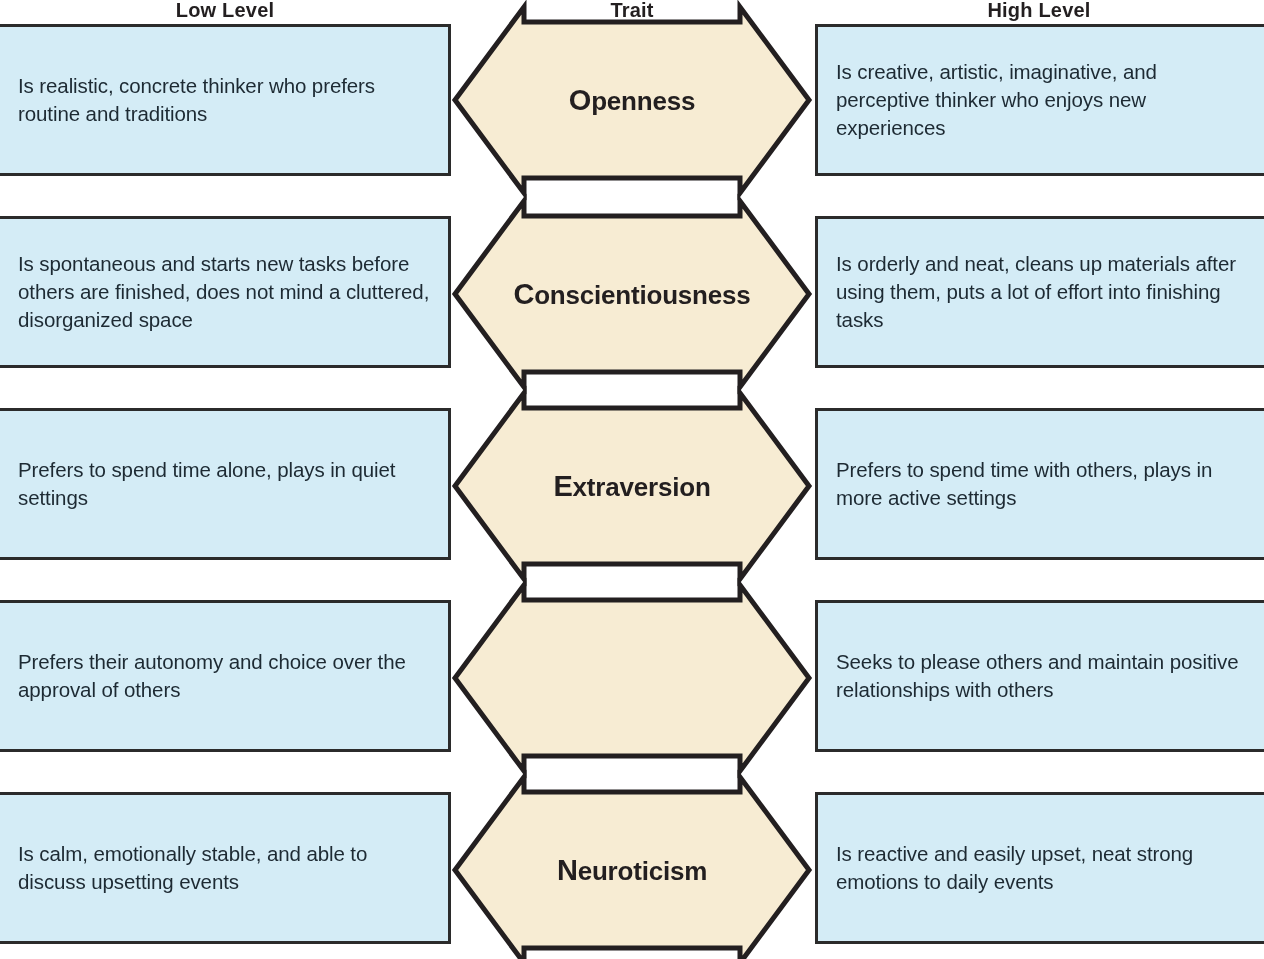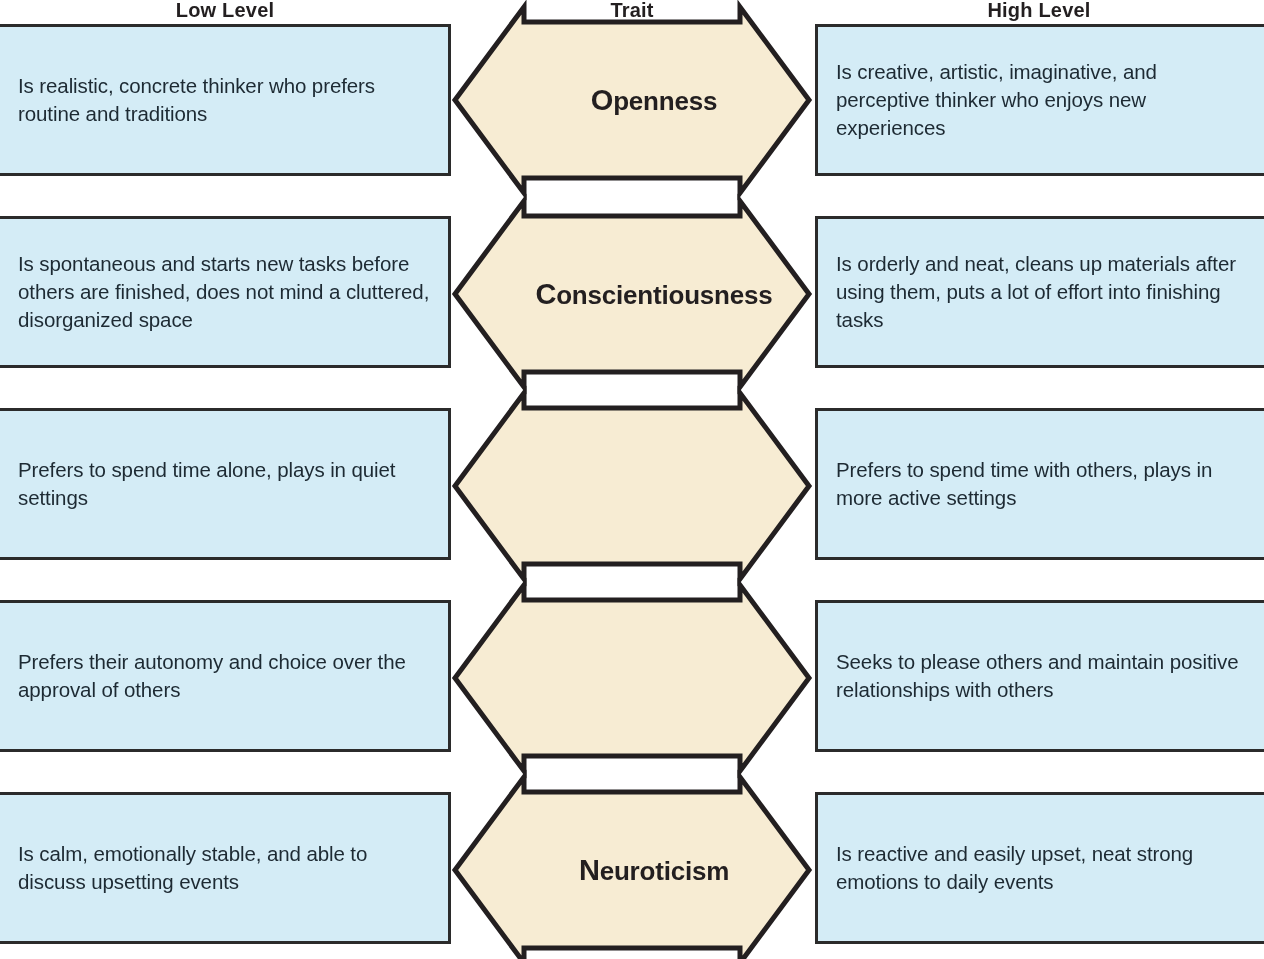--- a/index.html
+++ b/index.html
@@ -95,21 +95,20 @@
     width: 360px;
     top: 50%;
     transform: translateY(-50%);
     text-align: center;
     font-size: 26px;
     font-weight: bold;
     color: #231f20;
     letter-spacing: -0.2px;
     pointer-events: none;
     white-space: nowrap;
-    padding-left: 22px;
   }
   .arrow-label .initial {
     font-size: 29px;
   }
 </style>
 </head>
 <body>
 
 <div id="page">
 
@@ -149,20 +148,21 @@
         </div>
       </div>
       <div class="row" style="top: 0px;">
         <div class="desc-box left" style="top: 408px; height: 152px;">
           <div class="desc-text">Prefers to spend time alone, plays in quiet settings</div>
         </div>
         <div class="arrow-wrap" style="top: 390px; height: 192px;">
           <svg class="arrow-svg" viewBox="0 0 360 192" preserveAspectRatio="none">
             <polygon points="3,96 72,3 72,18 288,18 288,3 357,96 288,189 288,174 72,174 72,189" fill="#f7ecd3" stroke="#231f20" stroke-width="5" stroke-linejoin="miter"></polygon>
           </svg>
+          <div class="arrow-label"><span class="initial">E</span><span>xtraversion</span></div>
         </div>
         <div class="desc-box right" style="top: 408px; height: 152px;">
           <div class="desc-text">Prefers to spend time with others, plays in more active settings</div>
         </div>
       </div>
       <div class="row" style="top: 0px;">
         <div class="desc-box left" style="top: 600px; height: 152px;">
           <div class="desc-text">Prefers their autonomy and choice over the approval of others</div>
         </div>
         <div class="arrow-wrap" style="top: 582px; height: 192px;">

